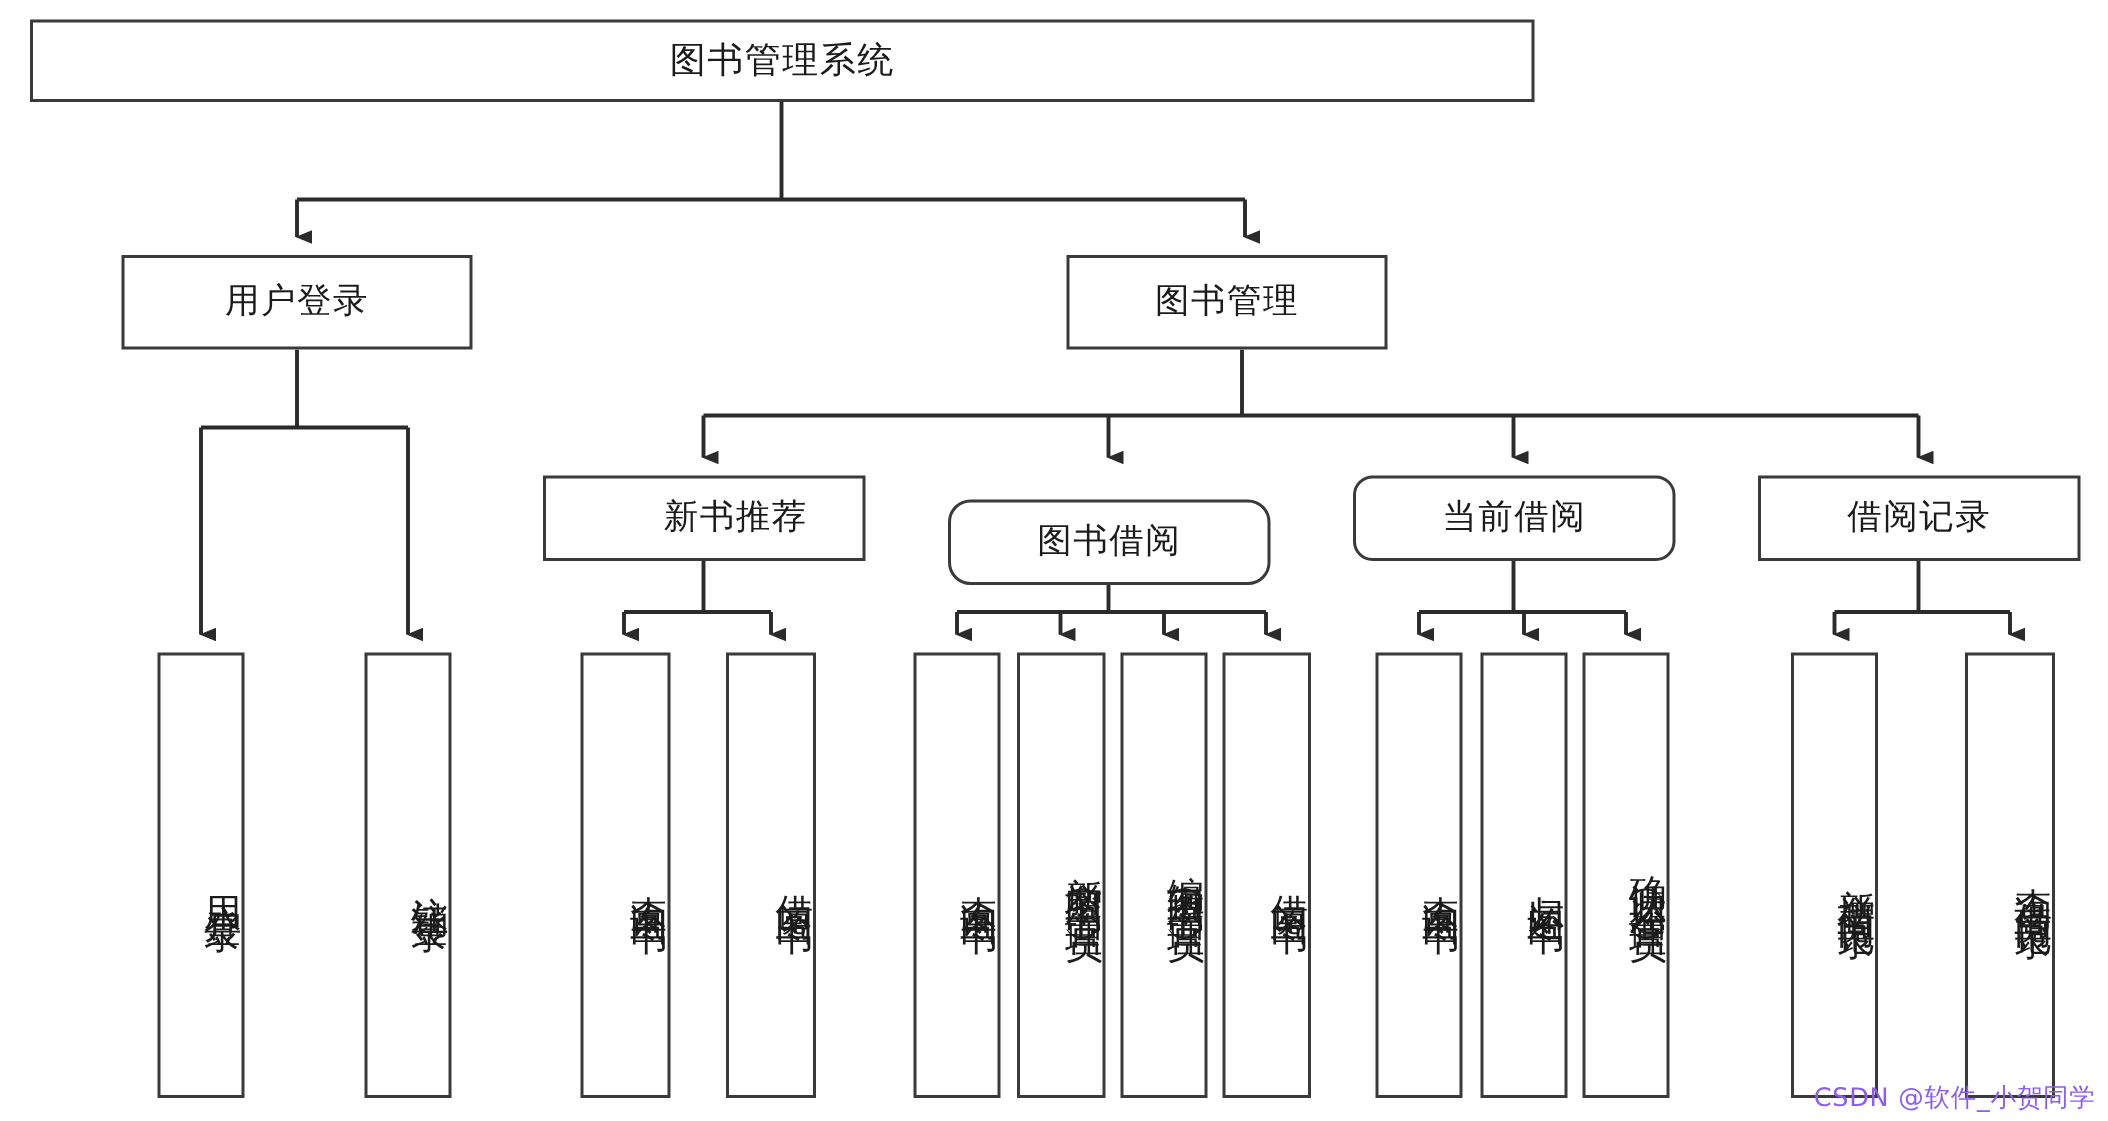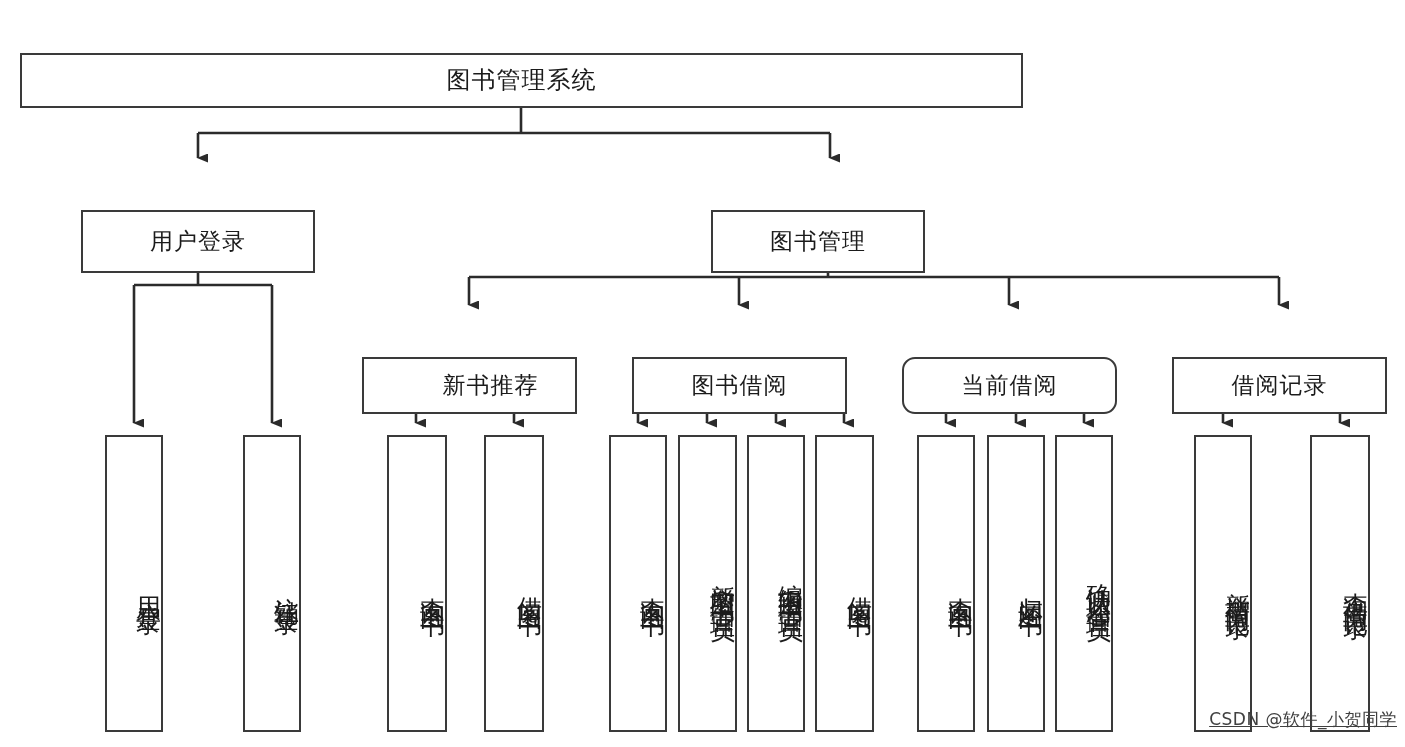--- a/index.html
+++ b/index.html
@@ -33,21 +33,20 @@
     background: #ffffff;
     display: flex;
     align-items: center;
     justify-content: center;
     color: #1b1b1b;
   }
   .node.horiz {
     font-size: 23px;
     letter-spacing: 1px;
     line-height: 1.1;
-    margin-top: 40px;
   }
   .node.root {
     font-size: 24px;
   }
   .node.vert {
     writing-mode: vertical-rl;
     text-orientation: upright;
     font-size: 25px;
     letter-spacing: 5px;
     line-height: 1;
@@ -58,27 +57,26 @@
     overflow: hidden;
   }
   .node.vert span {
     display: block;
     writing-mode: vertical-rl;
     text-orientation: upright;
   }
   .watermark {
     position: absolute;
     right: 8px;
-    bottom: 16px;
+    bottom: 4px;
     font-size: 17px;
-    color: #404040;
+    color: #8b5cf6;
     letter-spacing: 0.5px;
     white-space: nowrap;
     font-family: "DejaVu Sans", "Liberation Sans", sans-serif;
-    text-decoration: underline;
   }
 </style>
 </head>
 <body>
 
 <div id="canvas">
 
   <svg class="edges" viewBox="0 0 1405 747">
     <defs>
       <marker id="arrow" markerWidth="9" markerHeight="11" refX="4.5" refY="10" orient="auto" markerUnits="userSpaceOnUse">
@@ -136,21 +134,21 @@
   <div class="node horiz" style="left:81px; top:170px; width:234px; height:63px;">
     <span>用户登录</span>
   </div>
   <div class="node horiz" style="left:711px; top:170px; width:214px; height:63px;">
     <span>图书管理</span>
   </div>
 
   <div class="node horiz" style="left:362px; top:317px; width:215px; height:57px;padding-left:42px;">
     <span>新书推荐</span>
   </div>
-  <div class="node horiz" style="left:632px; top:317px; width:215px; height:57px;">
+  <div class="node horiz" style="left:632px; top:333px; width:215px; height:57px;border-radius:15px;">
     <span>图书借阅</span>
   </div>
   <div class="node horiz" style="left:902px; top:317px; width:215px; height:57px;border-radius:13px;">
     <span>当前借阅</span>
   </div>
   <div class="node horiz" style="left:1172px; top:317px; width:215px; height:57px;">
     <span>借阅记录</span>
   </div>
 
   <div class="node vert" style="left:105px; top:435px; width:58px; height:297px;">

